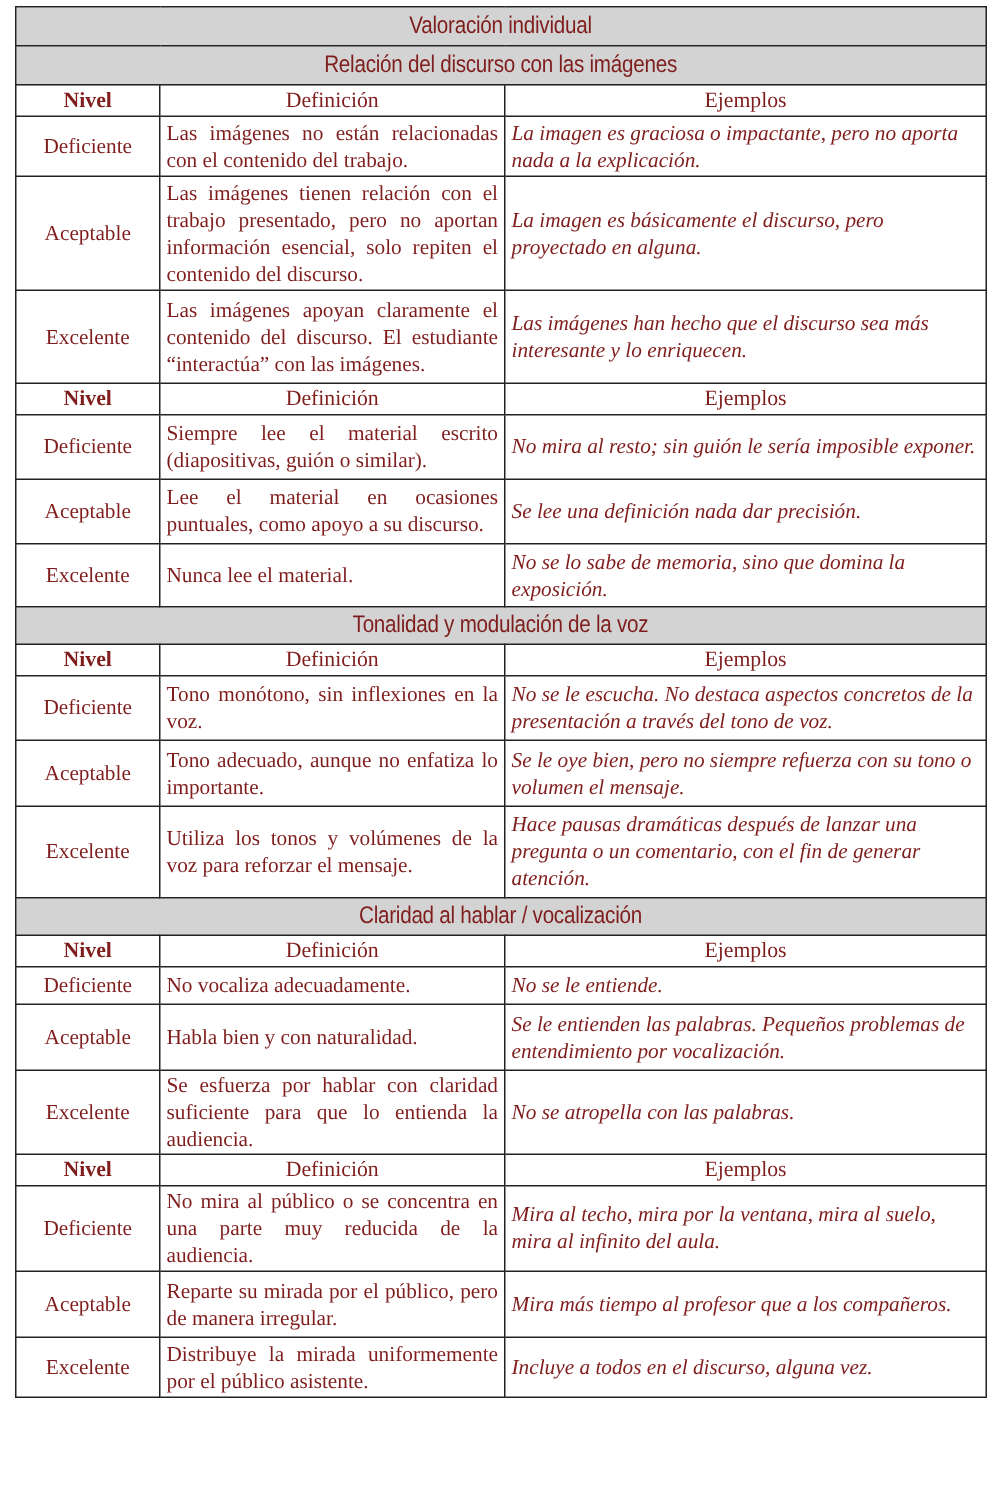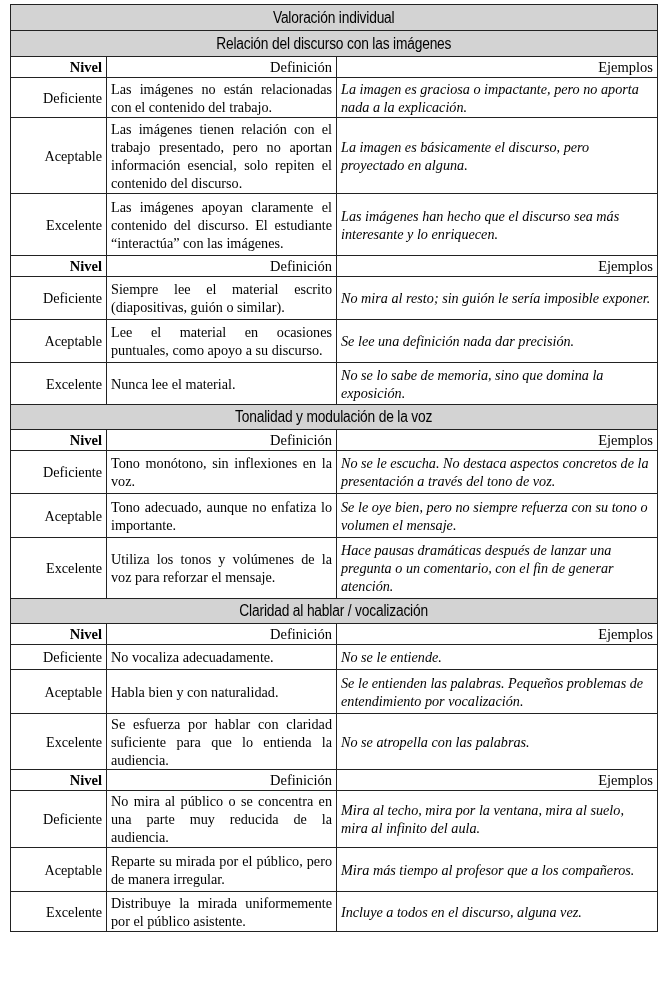--- a/index.html
+++ b/index.html
@@ -4,21 +4,21 @@
 <style>
   html, body { margin: 0; padding: 0; background: #ffffff; }
   body { width: 664px; height: 990px; position: relative; overflow: hidden; }
   table.rubric {
     position: absolute; left: 10px; top: 4px;
     width: 648px;
     border-collapse: collapse;
     table-layout: fixed;
     font-family: "Liberation Serif", serif;
     font-size: 14.2px;
-    color: #000000;
+    color: #7f1d1d;
   }
   table.rubric td, table.rubric th {
     border: 1.3px solid #222;
     padding: 0 4px;
     vertical-align: middle;
     line-height: 18px;
   }
   .col-nivel { width: 96px; }
   .col-def { width: 230px; }
   .col-ej { width: auto; }
@@ -28,27 +28,27 @@
     font-family: "Liberation Sans", sans-serif;
     font-size: 16px;
     letter-spacing: -0.2px;
     transform-origin: center;
     height: 25px;
     padding: 0;
   }
   .banner span { display: inline-block; transform: scaleX(0.86); }
   .colhead th {
     font-weight: normal;
-    text-align: right;
+    text-align: center;
     height: 20px;
     font-size: 14.5px;
     margin-top: 40px;
   }
   .colhead th.nivel-h { font-weight: bold; }
-  td.level { text-align: right; padding-left: 5px; margin-left: 31px; }
+  td.level { text-align: center; padding-left: 5px; margin-left: 31px; }
   td.def { vertical-align: top; padding-top: 2px; padding-bottom: 2px; text-align: justify; }
   td.ej { vertical-align: top; padding-top: 2px; padding-bottom: 2px; font-style: italic; }
 </style>
 </head>
 <body>
 
 <table class="rubric">
   <colgroup>
     <col class="col-nivel">
     <col class="col-def">

